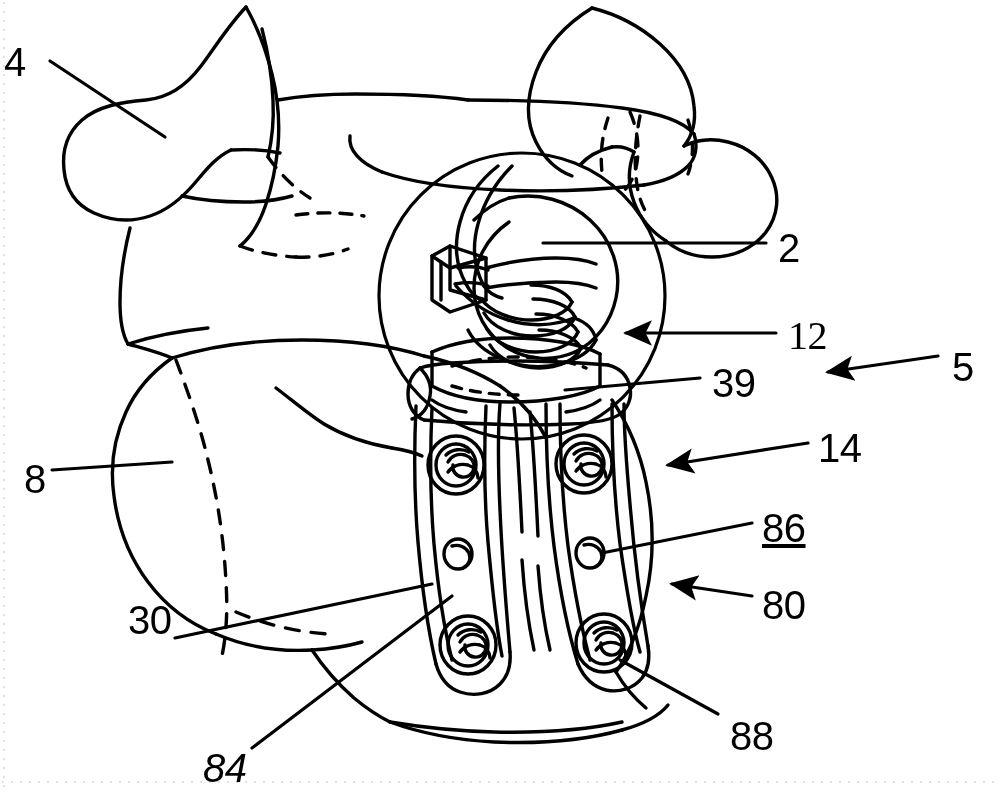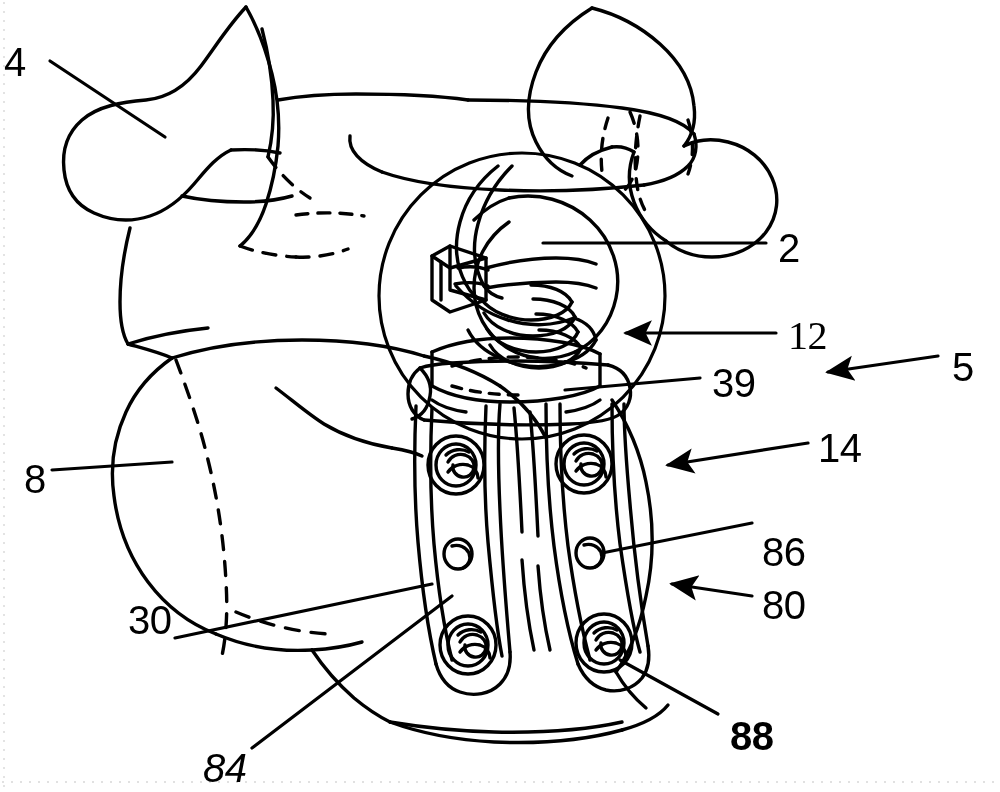--- a/index.html
+++ b/index.html
@@ -257,19 +257,19 @@
     </g>
   </svg>
 
   <div class="ref-label" style="left:4px;  top:42px;">4</div>
   <div class="ref-label" style="left:778px;top:228px;">2</div>
   <div class="ref-label" style="left:788px;top:316px;font-family:Liberation Serif, serif;">12</div>
   <div class="ref-label" style="left:952px;top:347px;">5</div>
   <div class="ref-label" style="left:712px;top:363px;">39</div>
   <div class="ref-label" style="left:818px;top:428px;text-align:right;">14</div>
   <div class="ref-label" style="left:24px; top:459px;">8</div>
-  <div class="ref-label" style="left:762px;top:532px;">86</div>
+  <div class="ref-label" style="left:762px;top:508px;text-decoration:underline;">86</div>
   <div class="ref-label" style="left:762px;top:585px;">80</div>
   <div class="ref-label" style="left:128px;top:600px;">30</div>
-  <div class="ref-label" style="left:730px;top:716px;font-weight:bold;">88</div>
+  <div class="ref-label" style="left:730px;top:716px;">88</div>
   <div class="ref-label" style="left:203px;top:748px;font-style:italic;">84</div>
 
 </div>
 
 </body></html>

